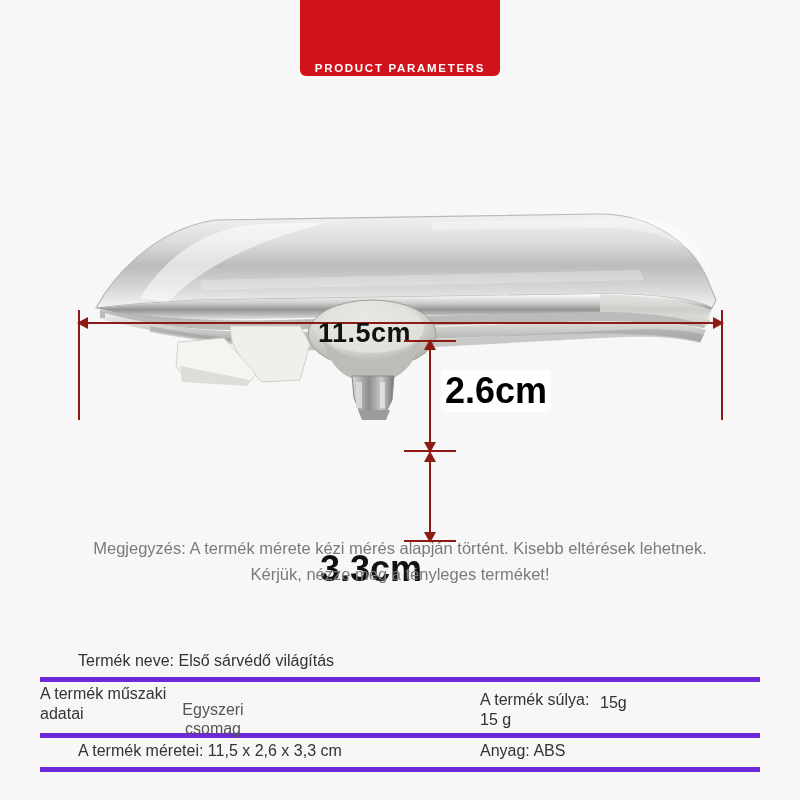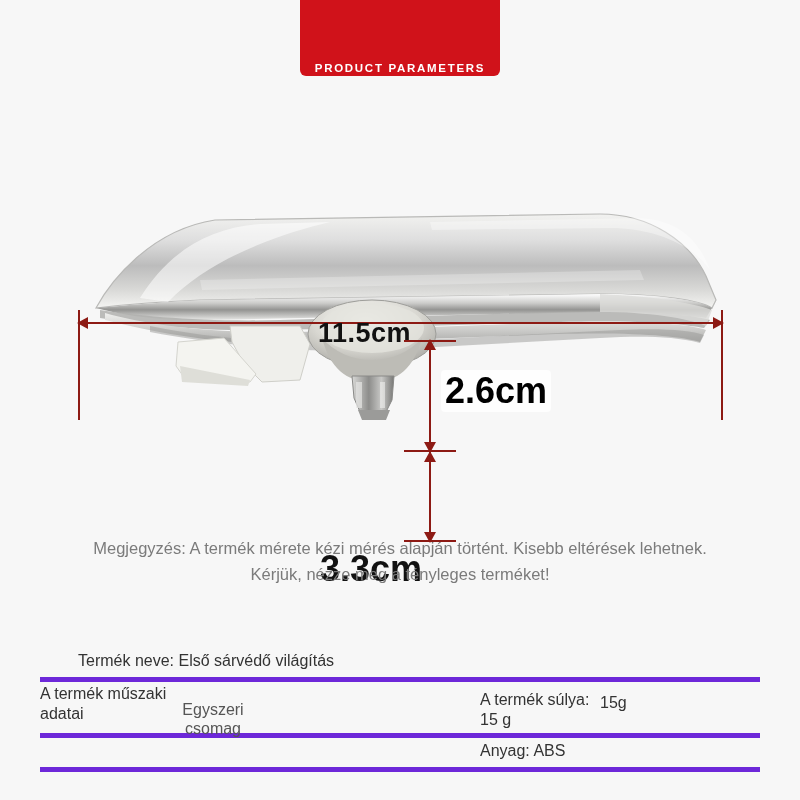--- a/index.html
+++ b/index.html
@@ -307,16 +307,17 @@
   </div>
 
   <div class="spec-row tall">
     <span class="spec-cell c-techlabel">A termék műszaki adatai</span>
     <span class="spec-cell c-techval">Egyszeri csomag</span>
     <span class="spec-cell c-weightlabel">A termék súlya: 15 g</span>
     <span class="spec-cell c-weightval">15g</span>
   </div>
 
   <div class="spec-row">
+    <span class="spec-cell c-size">A termék méretei: 11,5 x 2,6 x 3,3 cm</span>
     <span class="spec-cell c-material">Anyag: ABS</span>
   </div>
 
 </div>
 
 </body></html>

